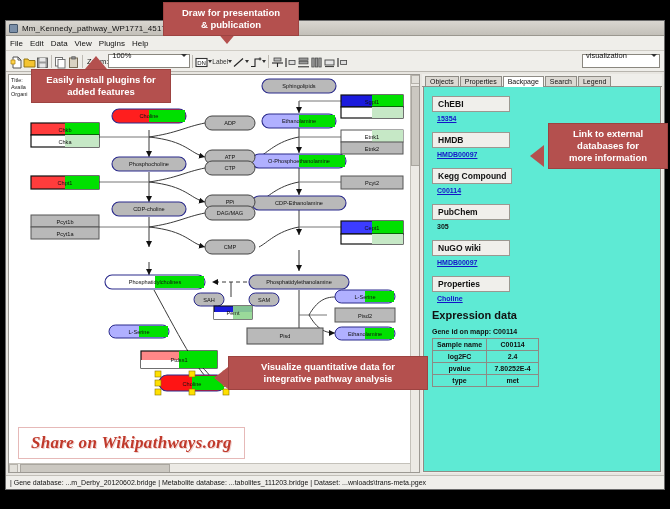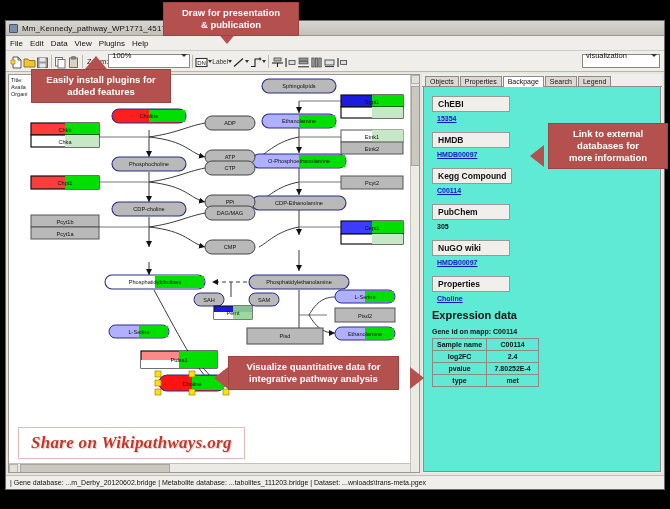--- a/index.html
+++ b/index.html
@@ -550,21 +550,21 @@
 </div>
 <div class="arrow-up" style="left:85px; top:56px;"></div>
 
 <div class="callout" style="left:548px; top:123px; width:120px;">
   <span style="white-space:pre-line">Link  to external
 databases  for
 more information</span>
 </div>
 <div class="arrow-lf" style="left:530px; top:145px;"></div>
 
-<div class="callout" style="left:228px; top:356px; width:171px;">
+<div class="callout" style="left:228px; top:356px; width:200px;">
   <span style="white-space:pre-line">Visualize quantitative data  for
 integrative pathway analysis</span>
 </div>
 <div class="arrow-lf" style="left:214px; top:367px;"></div>
 <div class="arrow-rt" style="left:410px; top:367px;"></div>
 
 <div class="share-box">
   <span>Share on Wikipathways.org</span>
 </div>
 

